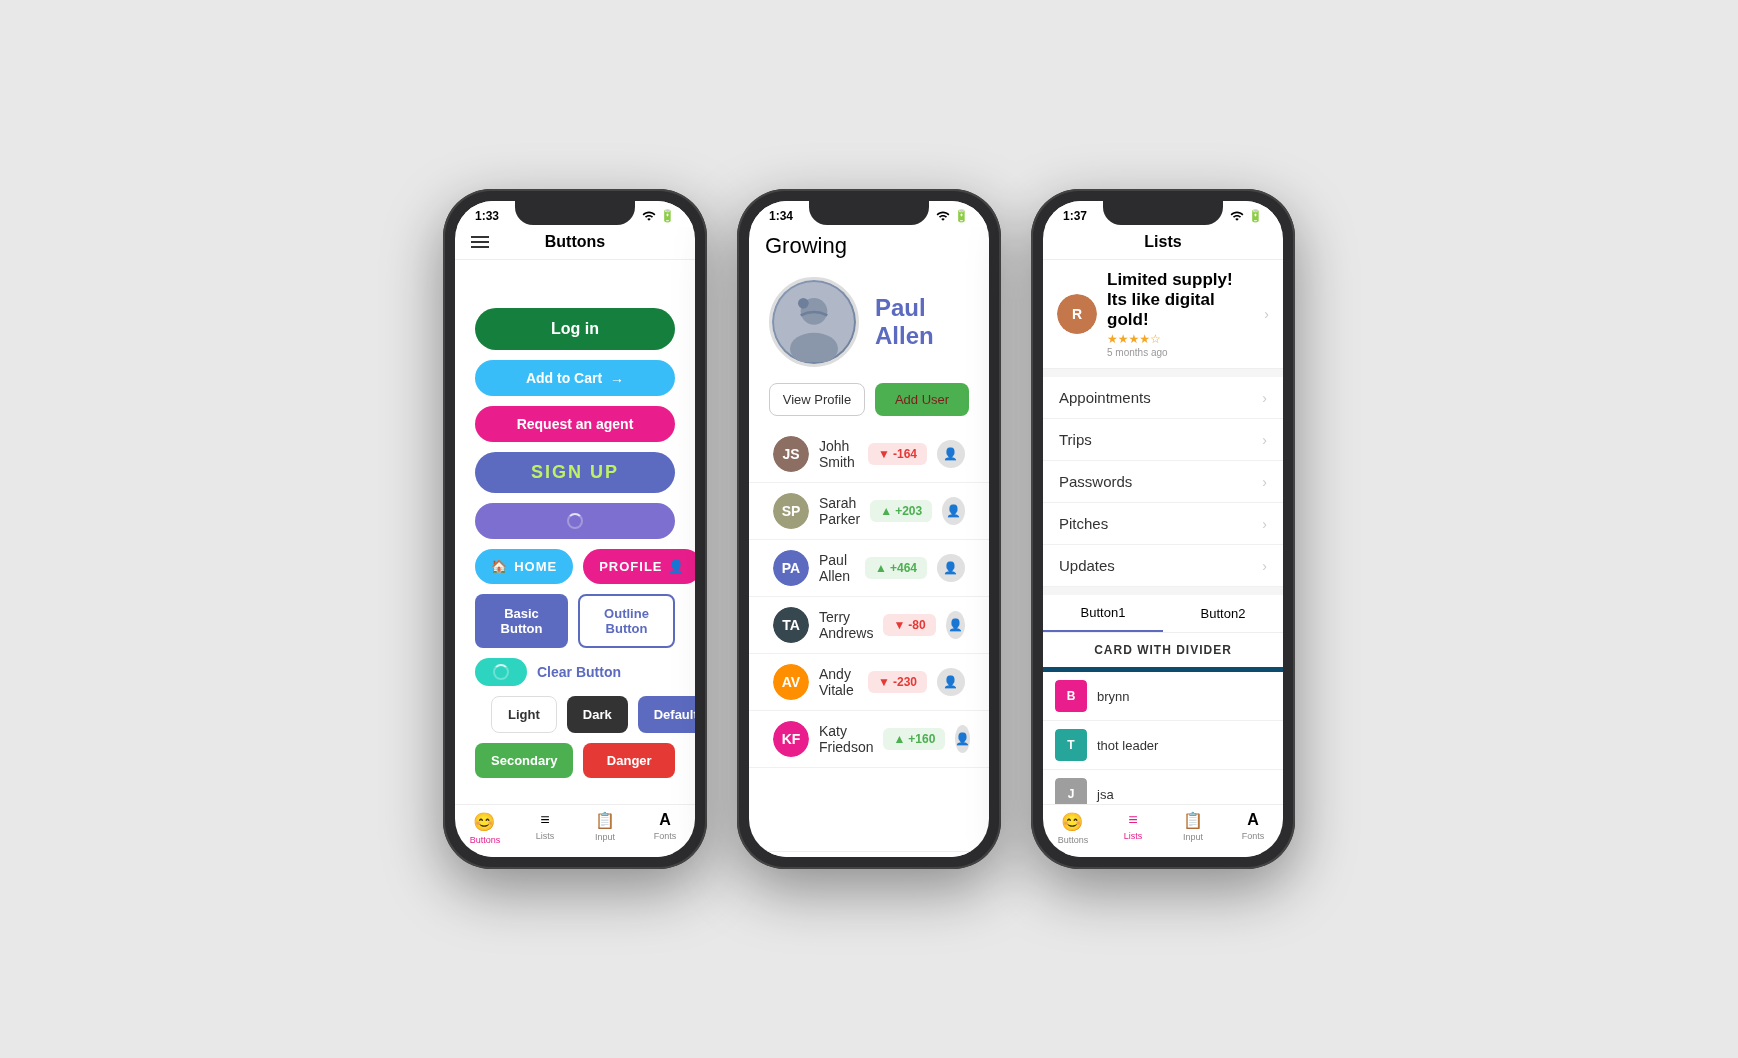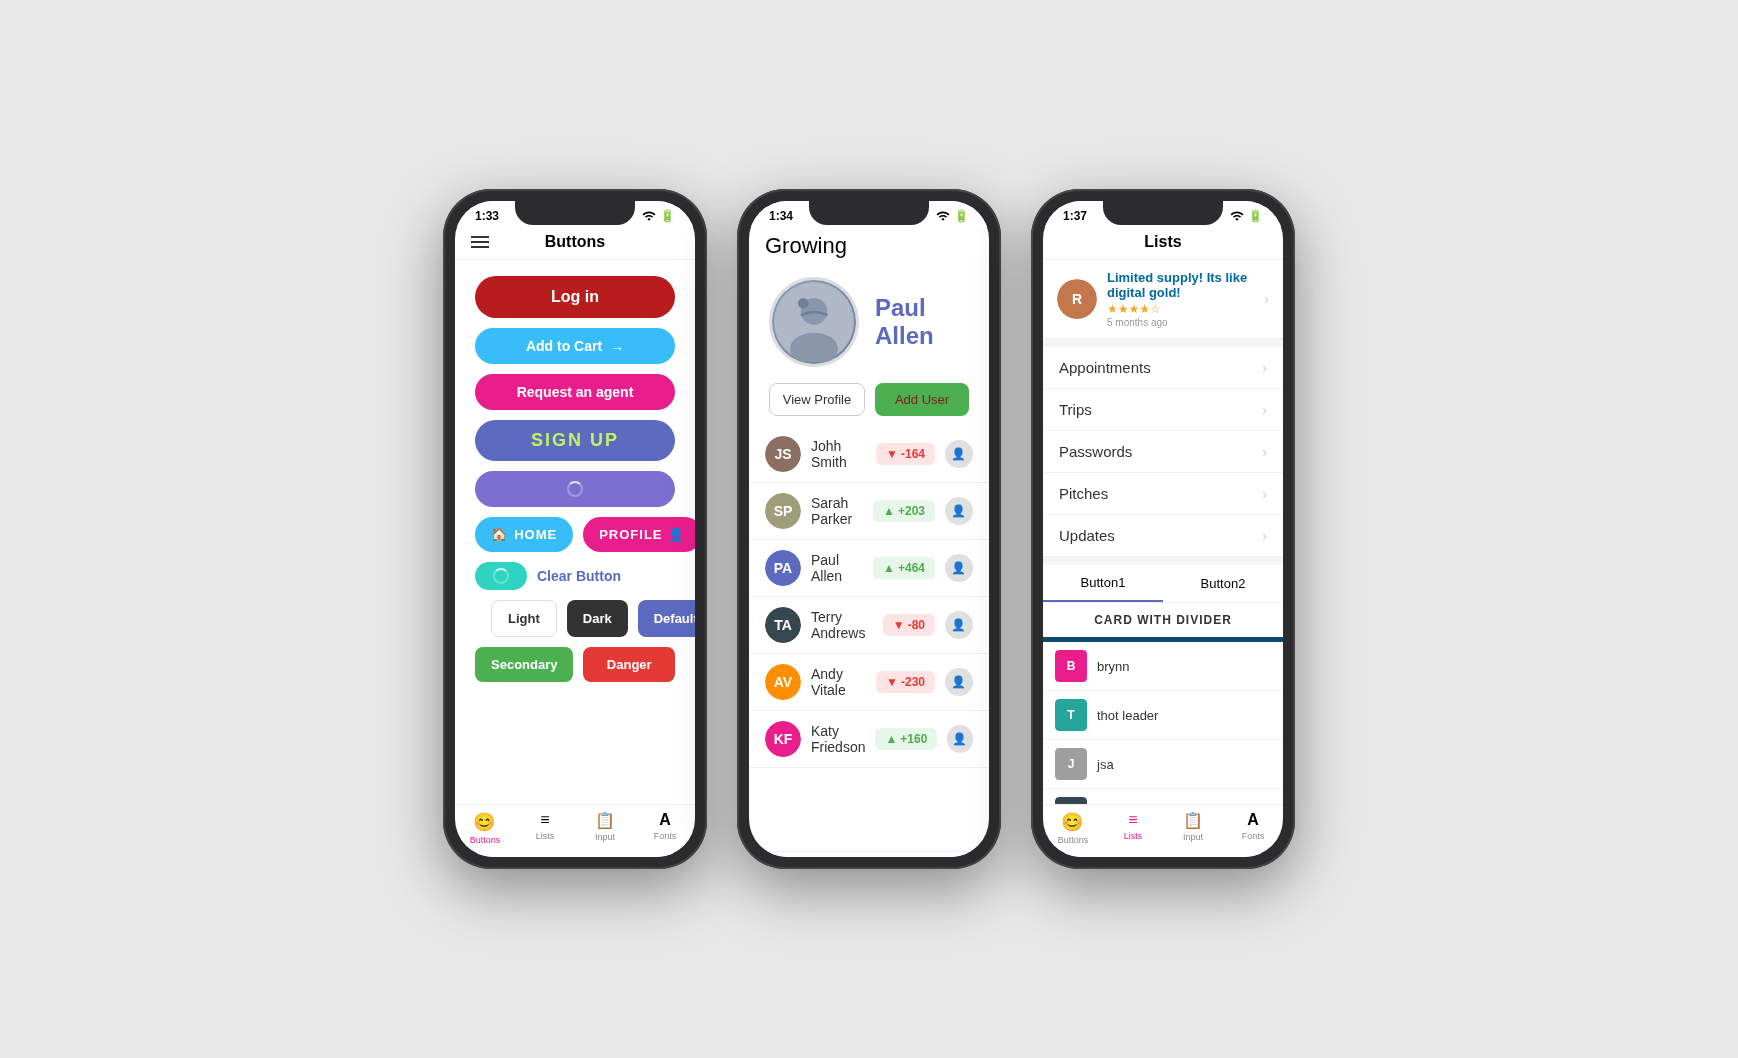--- a/index.html
+++ b/index.html
@@ -115,25 +115,26 @@
       align-items: center;
       justify-content: center;
       border-radius: 25px;
       font-weight: 600;
       cursor: pointer;
       border: none;
       font-size: 14px;
       padding: 10px 16px;
     }
     .btn-login {
-      background: #b91c1c;
+      background: #15803d;
       color: #fff;
       width: 100%;
       font-size: 16px;
       padding: 12px;
+      margin-top: 32px;
     }
     .btn-addcart {
       background: #38bdf8;
       color: #fff;
       width: 100%;
       gap: 8px;
     }
     .btn-agent {
       background: #e91e8c;
       color: #fff;
@@ -353,21 +354,21 @@
       cursor: pointer;
       text-align: center;
     }
     .users-list {
       flex: 1;
       overflow-y: auto;
     }
     .user-row {
       display: flex;
       align-items: center;
-      padding: 10px 16px;
+      padding: 10px 24px;
       border-bottom: 1px solid #f0f0f0;
       gap: 10px;
     }
     .user-avatar {
       width: 36px;
       height: 36px;
       border-radius: 50%;
       flex-shrink: 0;
       overflow: hidden;
     }
@@ -439,23 +440,23 @@
       width: 40px;
       height: 40px;
       border-radius: 50%;
       flex-shrink: 0;
       overflow: hidden;
     }
     .review-content {
       flex: 1;
     }
     .review-text {
-      font-size: 13px;
+      font-size: 17px;
       font-weight: 600;
-      color: #0369a1;
+      color: #000000;
       margin-bottom: 2px;
     }
     .review-stars {
       color: #f5a623;
       font-size: 12px;
       margin-bottom: 1px;
     }
     .review-time {
       font-size: 10px;
       color: #999;
@@ -592,20 +593,24 @@
         <div class="row-btns">
           <button class="btn btn-home">
             <span>🏠</span>
             <span>HOME</span>
           </button>
           <button class="btn btn-profile">
             <span>PROFILE</span>
             <span>👤</span>
           </button>
         </div>
+        <div class="row-btns">
+          <button class="btn btn-basic">Basic Button</button>
+          <button class="btn btn-outline">Outline Button</button>
+        </div>
         <div class="row3">
           <div class="btn-toggle">
             <span class="spinner"></span>
           </div>
           <button class="btn-clear">Clear Button</button>
         </div>
         <div class="row4">
           <button class="btn btn-light">Light</button>
           <button class="btn btn-dark">Dark</button>
           <button class="btn btn-default">Default</button>

